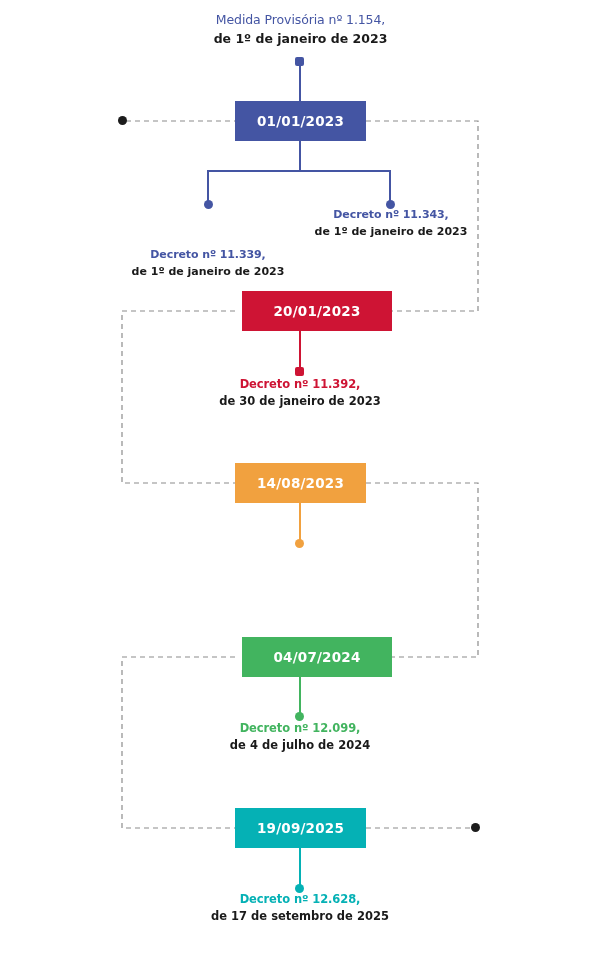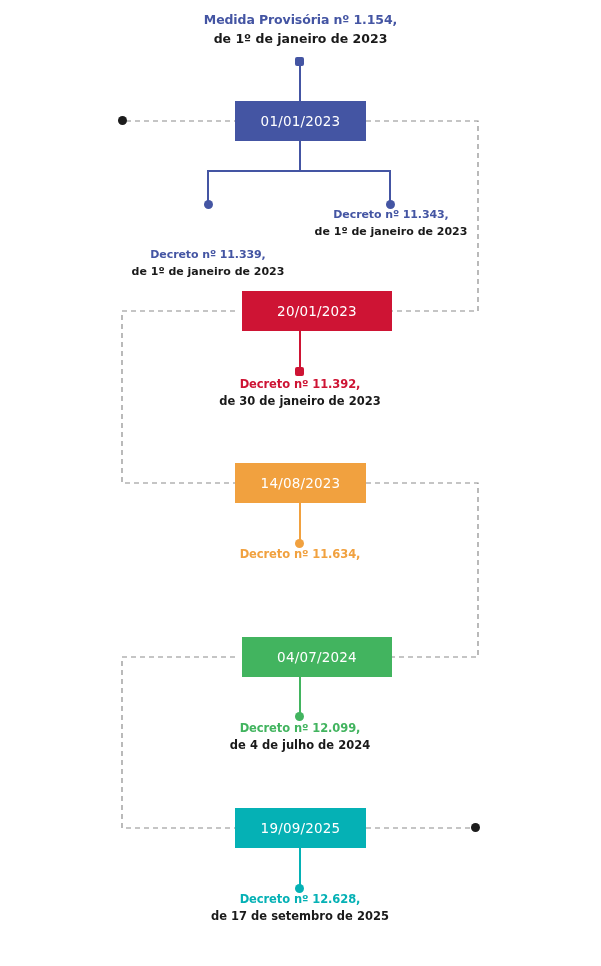--- a/index.html
+++ b/index.html
@@ -10,35 +10,35 @@
     position:relative;
     overflow:hidden;
   }
   .dashpath{position:absolute;left:0;top:0;width:601px;height:966px;pointer-events:none;}
 
   
   .top-label{
     position:absolute;left:0;right:0;top:10px;text-align:center;
   }
   .lbl-strong{
-    font-weight:bold;font-size:12.5px;letter-spacing:-0.1px;
+    font-weight:normal;font-size:12.5px;letter-spacing:-0.1px;
     line-height:19px;
   }
   .lbl-date{
     font-weight:bold;font-size:12.5px;color:#1a1a1a;line-height:19px;
   }
 
   
   .row{position:absolute;left:0;width:601px;}
 
   .badge{
     position:absolute;
     height:40px;
     display:flex;align-items:center;justify-content:center;
-    color:#ffffff;font-weight:normal;font-size:13.5px;
+    color:#ffffff;font-weight:bold;font-size:13.5px;
     letter-spacing:0.2px;
   }
   .badge.right{
     width:131px;left:235px;
     clip-path:polygon(0 0, 100% 0, 100% 22%, 100% 22%, 126% 50%, 100% 78%, 100% 100%, 0 100%);
   }
   .badge.left{
     width:150px;left:242px;
     clip-path:polygon(0 22%, -26% 50%, 0 78%, 0 100%, 100% 100%, 100% 0, 0 0);
   }
@@ -127,21 +127,20 @@
   </div>
 </div>
 
 <div class="row" style="top:0;height:150px;">
   <div class="badge right" style="top:463px;background:#F1A13F;">
     <span>14/08/2023</span>
   </div>
   <div class="stem" style="left:299px;top:503px;height:41px;background:#F1A13F;"></div>
   <div class="dot" style="left:295px;top:539px;background:#F1A13F;"></div>
   <div class="caption" style="left:170px;top:546px;">
-    <div class="t1" style="color:#F1A13F;">Decreto nº 11.634,</div>
   </div>
 </div>
 
 <div class="row" style="top:0;height:150px;">
   <div class="badge left" style="top:637px;background:#42B45F;">
     <span>04/07/2024</span>
   </div>
   <div class="stem" style="left:299px;top:677px;height:41px;background:#42B45F;"></div>
   <div class="dot" style="left:295px;top:712px;background:#42B45F;"></div>
   <div class="caption" style="left:170px;top:720px;">

